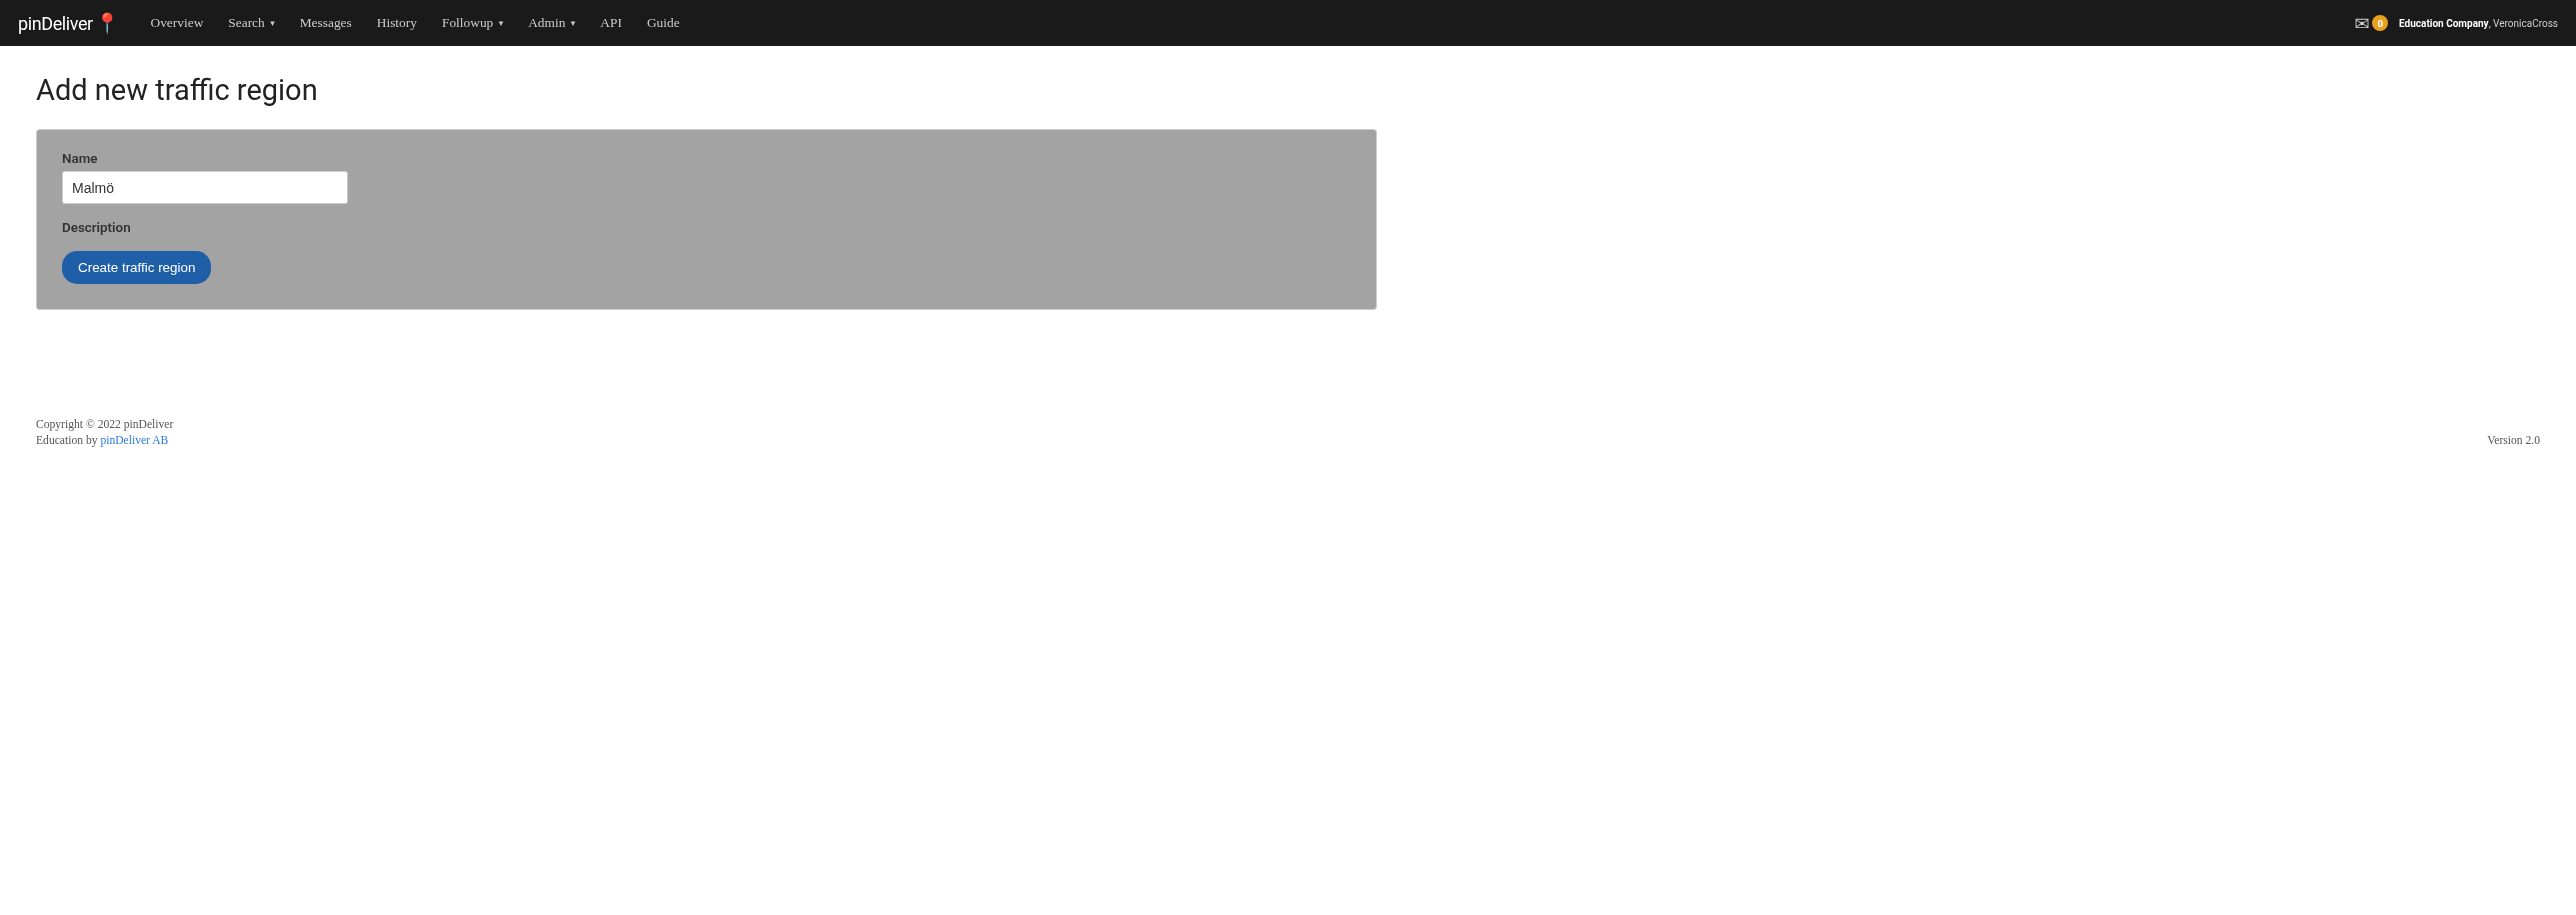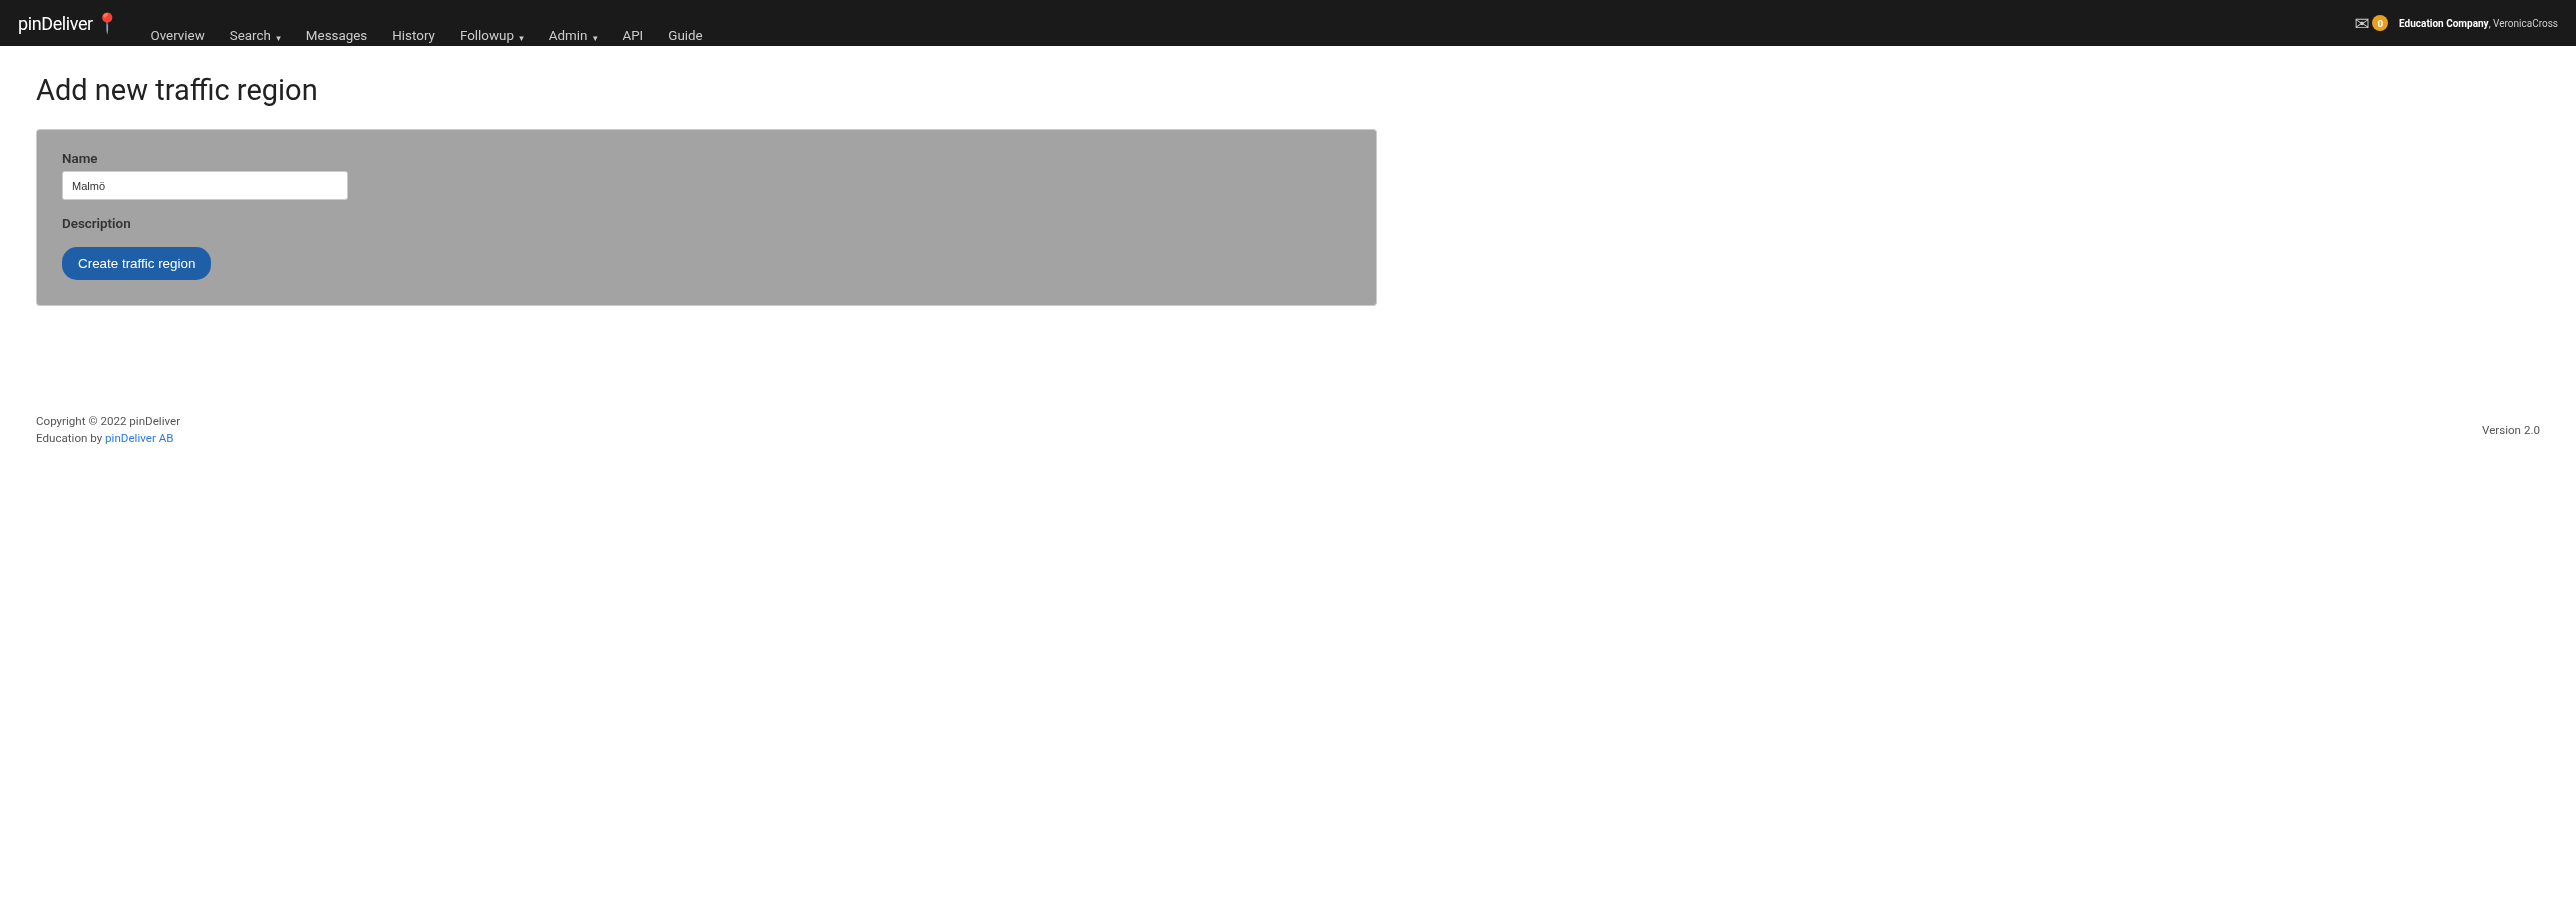--- a/index.html
+++ b/index.html
@@ -57,24 +57,25 @@
       position: relative;
     }
 
     .nav-link {
       color: #ccc;
       text-decoration: none;
       font-size: 13.4px;
       padding: 0 12.5px;
       height: 40px;
       display: flex;
-      align-items: flex-end;
+      align-items: center;
       gap: 3.6px;
       cursor: pointer;
       transition: color 0.2s;
+      font-family: Liberation Serif, serif;
     }
 
     .nav-link .caret {
       font-size: 9px;
       margin-left: 1.8px;
     }
 
     .navbar-right {
       display: flex;
       align-items: center;
@@ -144,21 +145,21 @@
       display: block;
       font-size: 13.4px;
       font-weight: 600;
       color: #333;
       margin-bottom: 5.4px;
     }
 
     .form-input {
       width: 286px;
       padding: 7.2px 9px;
-      font-size: 11px;
+      font-size: 14px;
       border: 0.9px solid #ccc;
       border-radius: 2.7px;
       background: #fff;
       color: #333;
       outline: none;
     }
 
     .form-textarea {
       width: 483px;
       height: 80px;
@@ -186,21 +187,22 @@
     }
 
     
     .footer {
       padding: 27px 36px 18px;
       font-size: 11.6px;
       color: #555;
       margin-top: 54px;
       display: flex;
       justify-content: space-between;
-      align-items: center;
+      align-items: flex-end;
+      font-family: Liberation Serif, serif;
     }
 
     .footer-left {
       display: flex;
       flex-direction: column;
       gap: 3.6px;
     }
 
     .footer-link {
       color: #2a7ae2;

